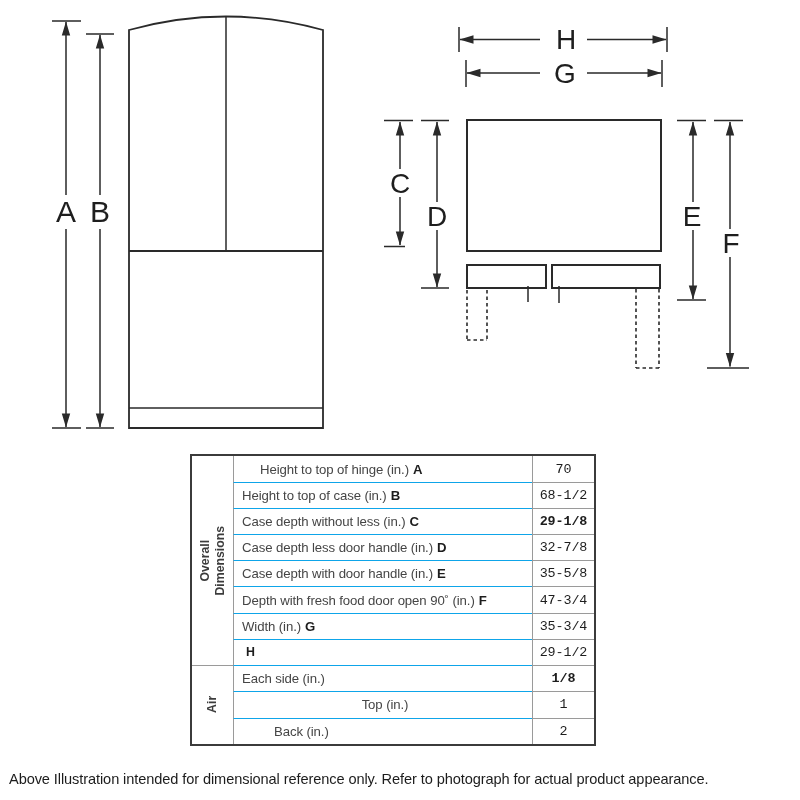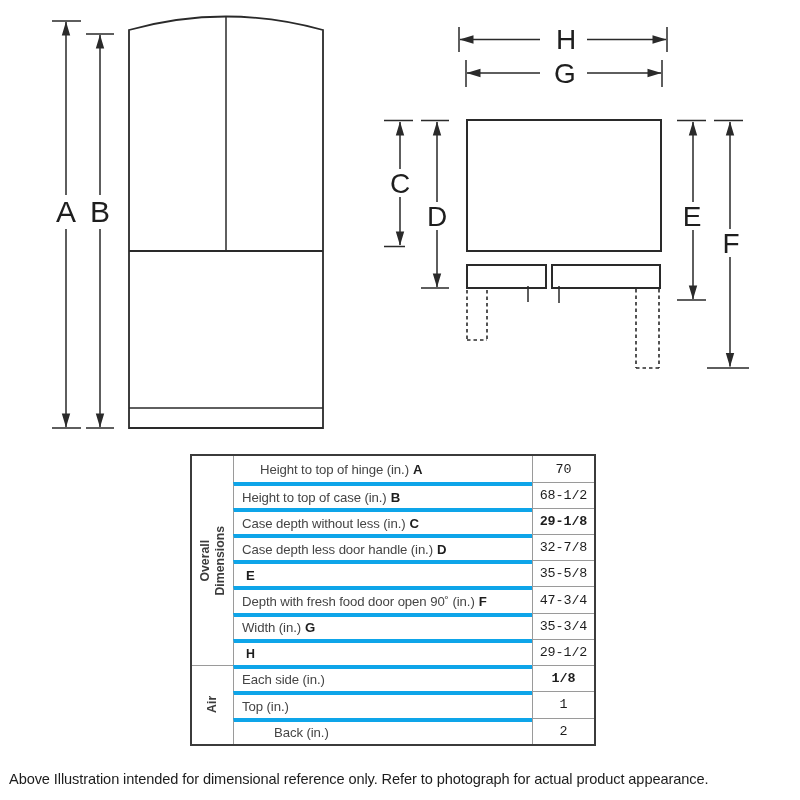--- a/index.html
+++ b/index.html
@@ -18,21 +18,21 @@
     box-sizing:border-box;border:2px solid #3b3b3b;background:#fff;
     display:grid;
     grid-template-columns:41px 299px 1fr;
     grid-template-rows:repeat(8,26.1px) repeat(3,1fr);
   }
   .hcell{grid-column:1;display:flex;align-items:center;justify-content:center;}
   .hcell.overall{grid-row:1/9;}
   .hcell.air{grid-row:9/12;border-top:1px solid #9a9a9a;}
   .rot{transform:rotate(-90deg);font-size:12.3px;font-weight:700;color:#3c3c3c;
        text-align:center;line-height:1.2;white-space:nowrap;}
-  .lcell{grid-column:2;border-left:1px solid #9a9a9a;border-top:4px solid #0ea5e9;
+  .lcell{grid-column:2;border-left:1px solid #9a9a9a;border-top:1px solid #0ea5e9;
          display:flex;align-items:center;padding:0 4px 0 8px;
          font-size:13.2px;color:#454545;letter-spacing:-0.1px;white-space:nowrap;overflow:hidden;}
   .vcell{grid-column:3;border-left:1px solid #9a9a9a;border-top:1px solid #9a9a9a;
          display:flex;align-items:center;justify-content:center;
          font-size:13.4px;color:#1d1d1d;letter-spacing:-0.1px;font-family:Liberation Mono, monospace;}
   .r0{border-top:none;}
   .dim-key{font-weight:700;color:#1d1d1d;margin-left:4px;}
   .v-bold{font-weight:700;}
 
   
@@ -155,20 +155,21 @@
   </div>
   <div class="vcell v-bold" style="grid-row:3;">29-1/8</div>
 
   <div class="lcell" style="grid-row:4;">
     <span>Case depth less door handle (in.)</span>
       <span class="dim-key">D</span>
   </div>
   <div class="vcell" style="grid-row:4;">32-7/8</div>
 
   <div class="lcell" style="grid-row:5;">
+    <span>Case depth with door handle (in.)</span>
       <span class="dim-key">E</span>
   </div>
   <div class="vcell" style="grid-row:5;">35-5/8</div>
 
   <div class="lcell" style="grid-row:6;">
     <span>Depth with fresh food door open 90˚ (in.)</span>
       <span class="dim-key">F</span>
   </div>
   <div class="vcell" style="grid-row:6;">47-3/4</div>
 
@@ -181,21 +182,21 @@
   <div class="lcell" style="grid-row:8;font-size:12.4px;">
       <span class="dim-key">H</span>
   </div>
   <div class="vcell" style="grid-row:8;">29-1/2</div>
 
   <div class="lcell" style="grid-row:9;">
     <span>Each side (in.)</span>
   </div>
   <div class="vcell v-bold" style="grid-row:9;">1/8</div>
 
-  <div class="lcell" style="grid-row:10;">
+  <div class="lcell" style="grid-row:10;justify-content:center;">
     <span>Top (in.)</span>
   </div>
   <div class="vcell" style="grid-row:10;">1</div>
 
   <div class="lcell" style="grid-row:11;padding-left:40px;">
     <span>Back (in.)</span>
   </div>
   <div class="vcell" style="grid-row:11;">2</div>
 
 </div>

